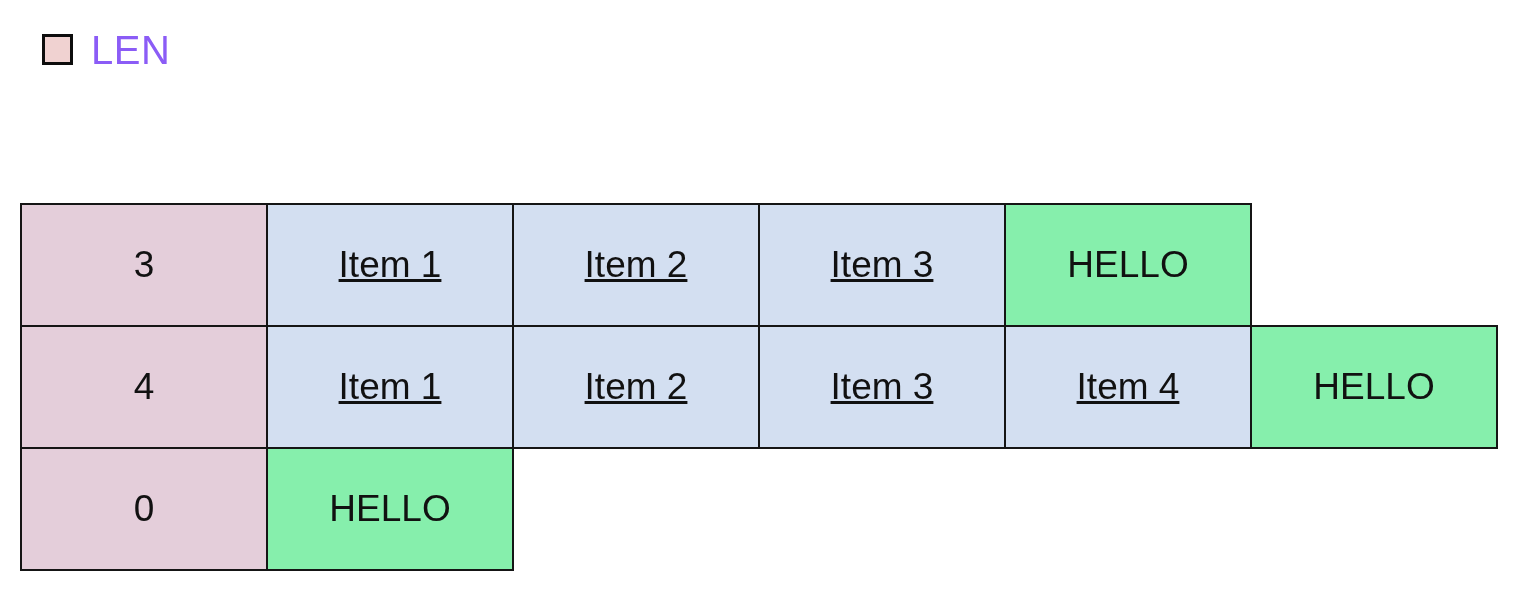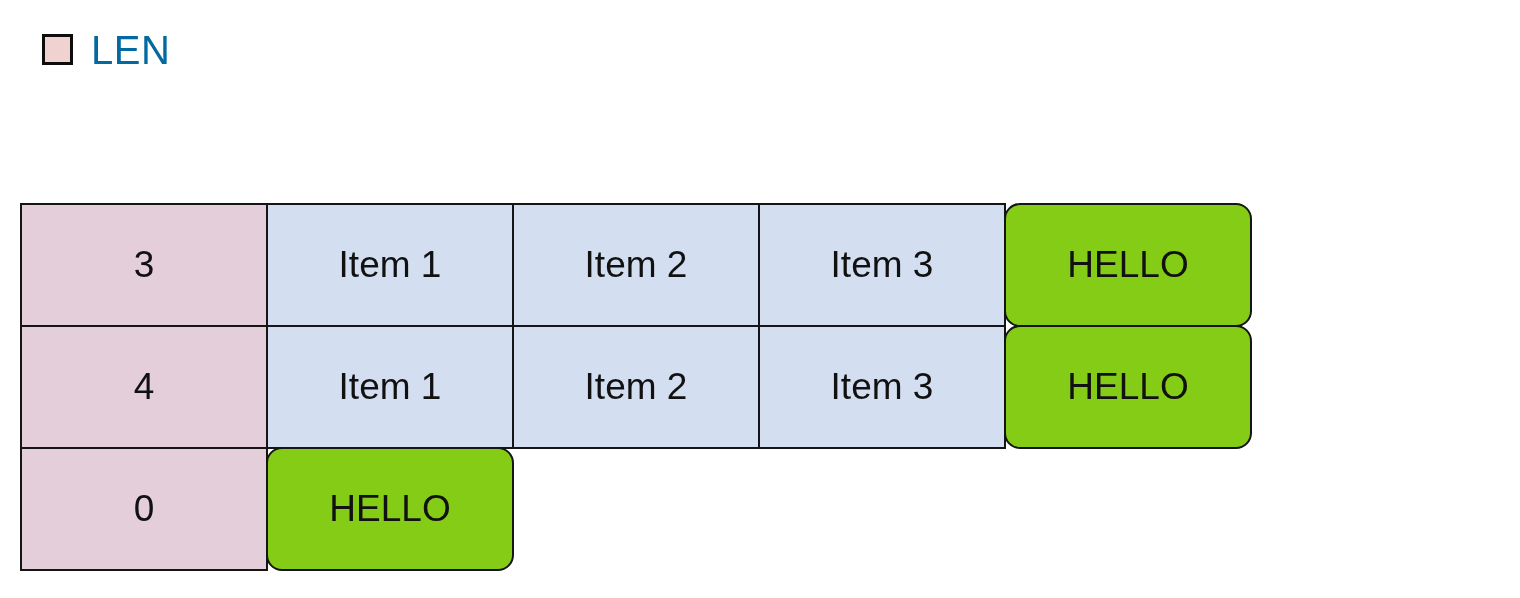--- a/index.html
+++ b/index.html
@@ -33,21 +33,21 @@
     height: 31px;
     box-sizing: border-box;
     border: 3px solid #0d0d0d;
     flex: 0 0 auto;
   }
   .legend-label {
     margin-left: 18px;
     font-size: 40px;
     line-height: 40px;
     letter-spacing: 0.5px;
-    color: #0369a1;
+    color: #8b5cf6;
     white-space: nowrap;
   }
 
   
   #table {
     position: absolute;
     left: 20px;
     top: 203px;
   }
   .trow {
@@ -61,22 +61,22 @@
     margin-right: -2px;
     margin-bottom: -2px;
     display: flex;
     align-items: center;
     justify-content: center;
     font-size: 37px;
     color: #111111;
     white-space: nowrap;
   }
   .cell.len  { background: #e4ceda; }
-  .cell.lst  { background: #d3dff1; }
-  .cell.fld  { background: #84cc16; border-radius: 16px; }
+  .cell.lst  { background: #d3dff1; text-decoration: underline; }
+  .cell.fld  { background: #86efac; }
   .w-col     { width: 248px; }
 </style>
 </head>
 <body>
 
 <div id="legend">
     <div class="legend-row">
       <span class="legend-swatch" style="background: rgb(240, 210, 209);"></span>
       <span class="legend-label">LEN</span>
     </div>
@@ -88,19 +88,20 @@
       <div class="cell lst w-col">Item 1</div>
       <div class="cell lst w-col">Item 2</div>
       <div class="cell lst w-col">Item 3</div>
       <div class="cell fld w-col">HELLO</div>
     </div>
     <div class="trow">
       <div class="cell len w-col">4</div>
       <div class="cell lst w-col">Item 1</div>
       <div class="cell lst w-col">Item 2</div>
       <div class="cell lst w-col">Item 3</div>
+      <div class="cell lst w-col">Item 4</div>
       <div class="cell fld w-col">HELLO</div>
     </div>
     <div class="trow">
       <div class="cell len w-col">0</div>
       <div class="cell fld w-col">HELLO</div>
     </div>
   </div>
 
 </body></html>

